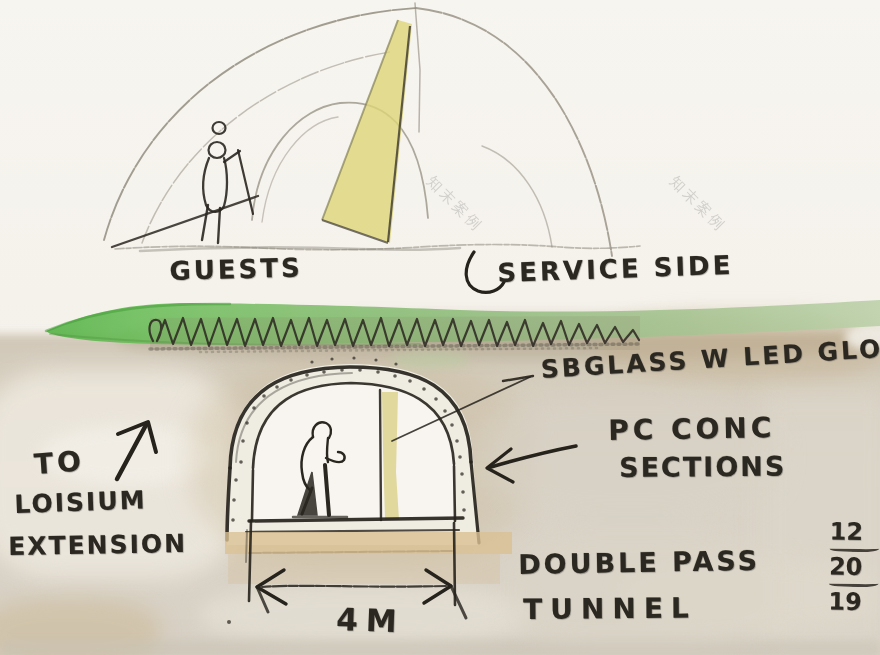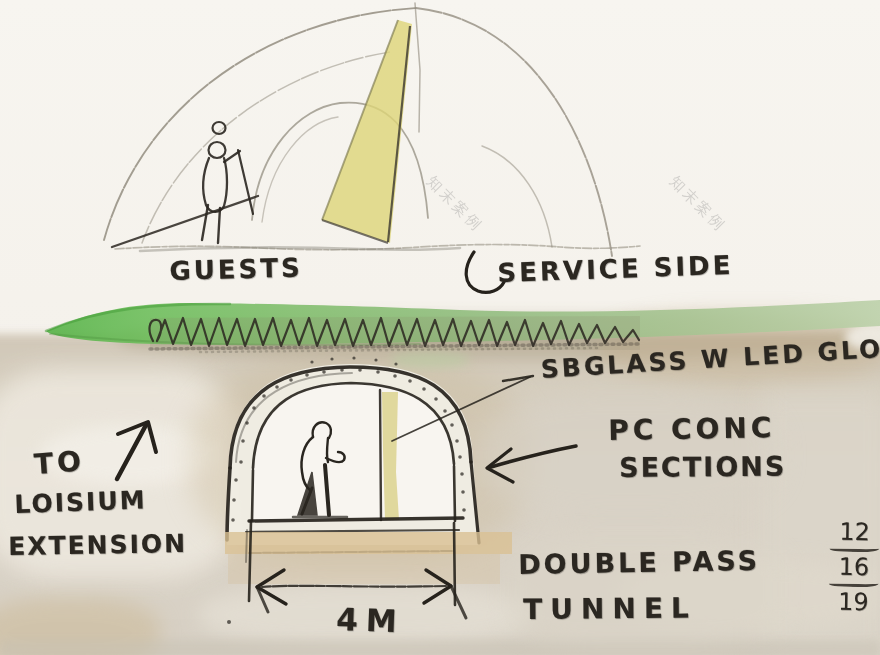--- a/index.html
+++ b/index.html
@@ -14,21 +14,21 @@
     color:#2b2721; white-space:nowrap; transform-origin:left top;
     text-shadow:0.7px 0.8px 0.7px rgba(43,39,33,.38), -0.4px -0.3px 0.5px rgba(43,39,33,.22);
   }
   .wm{
     position:absolute; color:rgba(130,130,130,.30); font-size:15px;
     letter-spacing:3px; transform:rotate(45deg); transform-origin:left top;
     font-family:"DejaVu Sans",sans-serif; pointer-events:none;
   }
   .dateStack{position:absolute; left:829px; top:517px; width:50px; transform:rotate(1deg);}
   .dateRow{
-    display:block; text-align:center; font-weight:normal; font-size:24px; color:#2b2721;
+    display:block; text-align:left; font-weight:bold; font-size:24px; color:#2b2721;
     padding:1px 0 3px 0;
     text-shadow:0.6px 0.7px 0.6px rgba(43,39,33,.35);
   }
   .dateRow.rule{border-bottom:3px solid rgba(43,39,33,.85); border-radius:0 0 40% 30%/0 0 4px 3px;}
   svg{position:absolute;left:0;top:0;}
 </style>
 </head>
 <body>
 
 <div id="canvas">
@@ -214,17 +214,17 @@
   <div class="lbl" style="left:14px;top:490px;font-size:25px;letter-spacing:2px;transform:rotate(-2deg);">LOISIUM</div>
   <div class="lbl" style="left:8px;top:532px;font-size:25px;letter-spacing:2px;transform:rotate(-1deg);">EXTENSION</div>
 
   <div class="lbl" style="left:518px;top:549px;font-size:27px;letter-spacing:3px;transform:rotate(-1deg);">DOUBLE PASS</div>
   <div class="lbl" style="left:523px;top:593px;font-size:28px;letter-spacing:8px;transform:rotate(-0.5deg);">TUNNEL</div>
 
   <div class="lbl" style="left:337px;top:601px;font-size:31px;letter-spacing:8px;transform:rotate(2deg);">4M</div>
 
   <div class="dateStack">
     <span class="dateRow rule">12</span>
-    <span class="dateRow rule">16</span>
+    <span class="dateRow rule">20</span>
     <span class="dateRow">19</span>
   </div>
 
 </div>
 
 </body></html>

